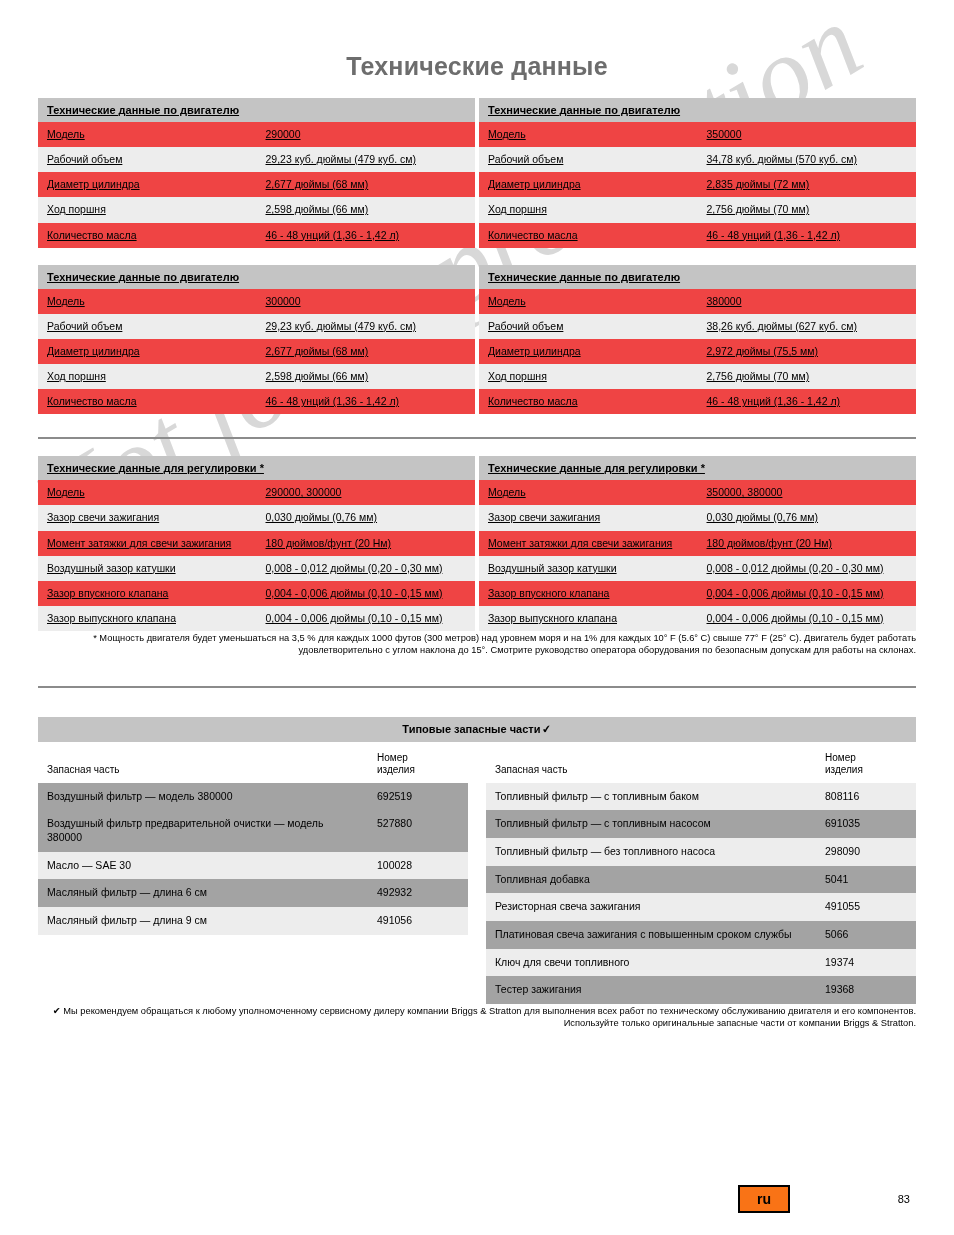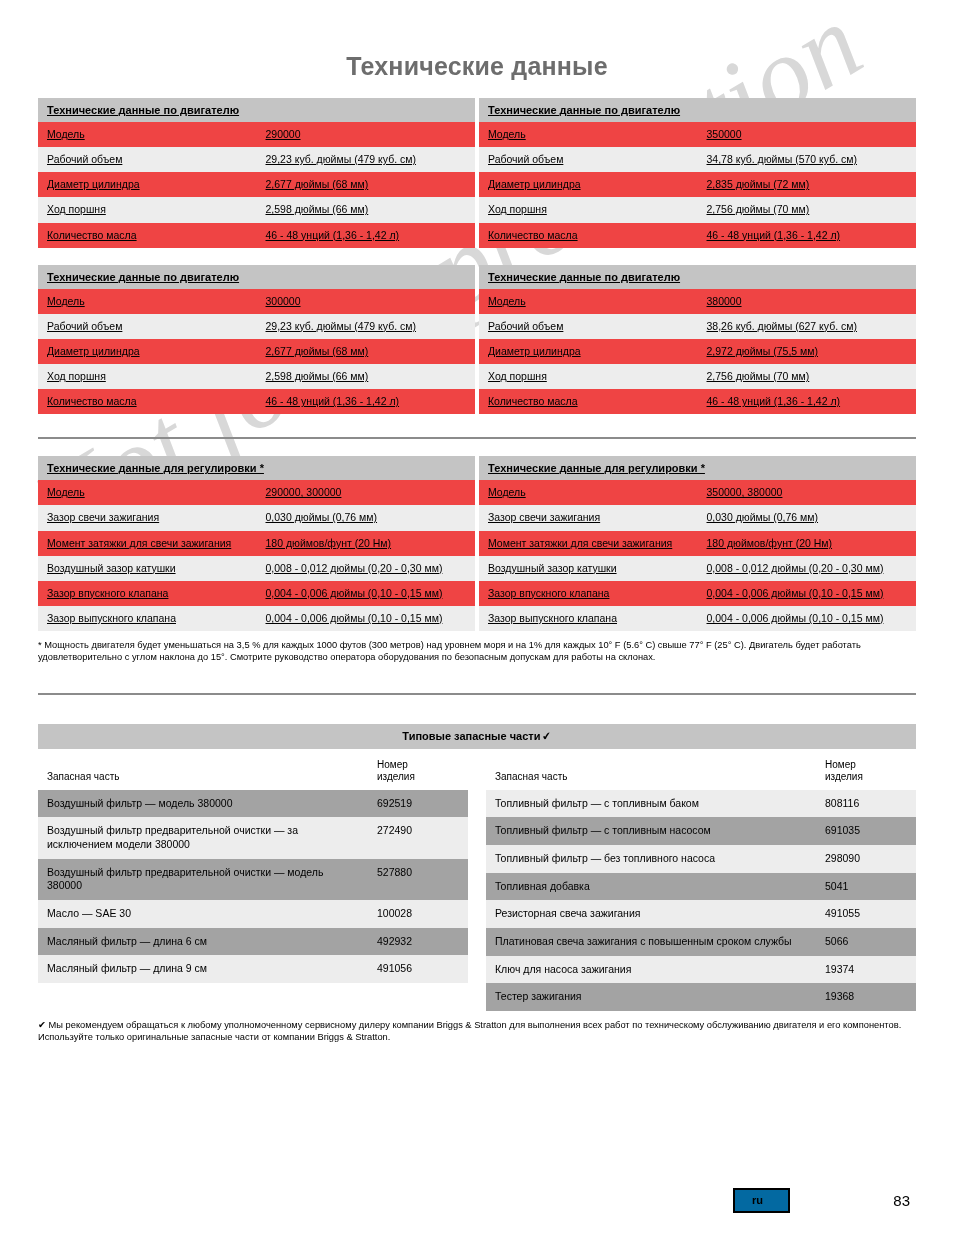--- a/index.html
+++ b/index.html
@@ -112,22 +112,23 @@
     background: #8b8b8b;
     margin: 0;
   }
   .rule.top-gap { margin-top: 23px; }
   .rule.gap2 { margin-top: 29px; }
 
   
   .footnote {
     font-size: 9.3px;
     line-height: 1.33;
-    margin-top: 8px;
+    margin-top: 1px;
     color: #000000;
+    text-align: right;
   }
   .footnote .marker {
     font-family: "DejaVu Sans", sans-serif;
     font-size: 9.5px;
   }
 
   
   #parts-block { margin-top: 29px; }
   .parts-banner {
     background: #c4c4c4;
@@ -185,28 +186,28 @@
     left: 38px;
     right: 38px;
     bottom: 22px;
     display: flex;
     align-items: center;
     justify-content: flex-end;
     z-index: 10;
   }
   #lang-box {
     border: 2px solid #000000;
+    font-size: 14px;
+    font-weight: bold;
+    padding: 5px 17px 5px 17px;
+    line-height: 1;
+    background: #f97316;
+  }
+  #page-number {
     font-size: 11px;
-    font-weight: bold;
-    padding: 5px 25px 5px 17px;
-    line-height: 1;
-    background: #0369a1;
-  }
-  #page-number {
-    font-size: 15px;
     font-weight: normal;
     width: 120px;
     text-align: right;
     padding-right: 6px;
   }
 </style>
 </head>
 <body>
 
 <div id="watermark">
@@ -421,24 +422,20 @@
       <div class="parts-col">
         <table class="parts">
           <tbody>
               <tr class="head-row">
             <th>Запасная часть</th>
             <th class="num"><span>Номер</span><br><span>изделия</span></th>
           </tr>
           <tr class="even">
                 <td>Воздушный фильтр — модель 380000</td>
                 <td class="num">692519</td>
-              </tr>
-          <tr class="odd">
-                <td>Воздушный фильтр предварительной очистки — за исключением модели 380000</td>
-                <td class="num">272490</td>
               </tr>
           <tr class="even">
                 <td>Воздушный фильтр предварительной очистки — модель 380000</td>
                 <td class="num">527880</td>
               </tr>
           <tr class="odd">
                 <td>Масло — SAE 30</td>
                 <td class="num">100028</td>
               </tr>
           <tr class="even">
@@ -478,21 +475,21 @@
               </tr>
           <tr class="odd">
                 <td>Резисторная свеча зажигания</td>
                 <td class="num">491055</td>
               </tr>
           <tr class="even">
                 <td>Платиновая свеча зажигания с повышенным сроком службы</td>
                 <td class="num">5066</td>
               </tr>
           <tr class="odd">
-                <td>Ключ для насоса зажигания</td>
+                <td>Ключ для свечи топливного</td>
                 <td class="num">19374</td>
               </tr>
           <tr class="even">
                 <td>Тестер зажигания</td>
                 <td class="num">19368</td>
               </tr>
         </tbody>
           </table>
       </div>
     </div>

